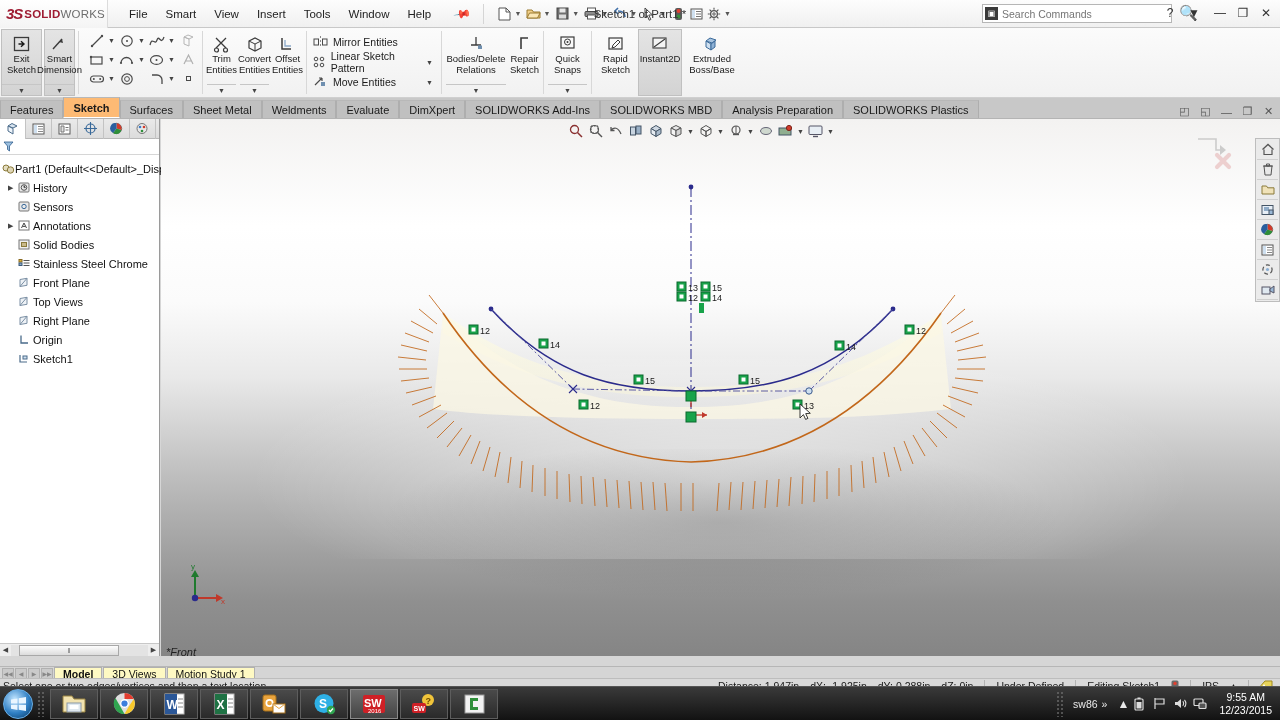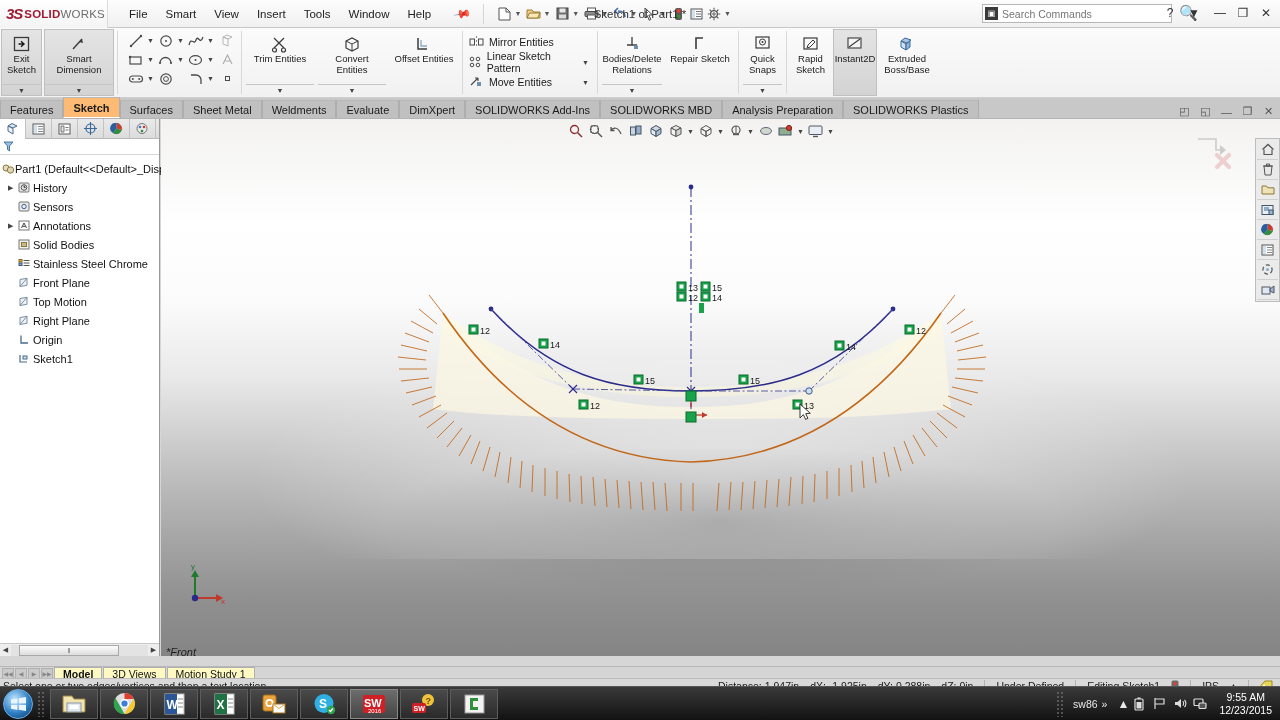--- a/index.html
+++ b/index.html
@@ -57,21 +57,21 @@
   .bigbtn{
     width:41px; display:flex; flex-direction:column; align-items:center;
     padding-top:4px; cursor:default; position:relative;
     background:linear-gradient(#e4e4e4,#d3d3d3); border:1px solid #c0c0c0; margin:1px;
   }
   .bigbtn.noborder{ background:transparent; border:1px solid transparent;}
   .bigbtn .gi{ height:20px; display:flex; align-items:center; justify-content:center; font-size:15px; color:#4d4d4d;}
   .bigbtn .lbl{ font-size:9.5px; text-align:center; line-height:10.5px; color:#1a1a1a; padding:0 1px;}
   .bigbtn .dd{ position:absolute; bottom:0; left:0; right:0; height:11px; border-top:1px solid #c6c6c6;
     display:flex;align-items:center;justify-content:center;font-size:7px;color:#444;}
-  .wide{ width:70px;} .wide2{ width:56px;} .wide3{ width:62px;}
+  .wide{ width:31px;} .wide2{ width:56px;} .wide3{ width:62px;}
 
   .rsep{ width:1px; background:#d8d8d8; margin:3px 2px; }
 
   .sketchgrid{ display:grid; grid-template-columns:repeat(6,auto); align-content:start; padding:3px 2px 0 6px; }
   .sgi{ width:19px;height:19px;display:flex;align-items:center;justify-content:center;font-size:13px;color:#4a4a4a;}
   .sgc{ width:11px;height:19px;display:flex;align-items:center;justify-content:center;font-size:7px;color:#444;}
 
   .mirrorcol{ display:flex; flex-direction:column; justify-content:flex-start; padding:4px 0 0 4px; }
   .mrow{ display:flex; align-items:center; height:20px; }
   .mrow .mi{ width:20px; text-align:center; font-size:12px; color:#4a4a4a;}
@@ -732,21 +732,21 @@
         <span>Front Plane</span>
       </div>
       <div class="trow" style="padding-left:6px">
         <span class="arw"></span>
         <span class="tic">
           <svg width="12" height="11" viewBox="0 0 12 11">
               <path d="M2 2.5l7-1.2v7L2 9.5z" fill="#eef2f6" stroke="#7a8fa4"></path>
               <path d="M2 9.5l7-8.2" stroke="#7a8fa4"></path>
             </svg>
         </span>
-        <span>Top Motion</span>
+        <span>Top Views</span>
       </div>
       <div class="trow" style="padding-left:6px">
         <span class="arw"></span>
         <span class="tic">
           <svg width="12" height="11" viewBox="0 0 12 11">
               <path d="M2 2.5l7-1.2v7L2 9.5z" fill="#eef2f6" stroke="#7a8fa4"></path>
               <path d="M2 9.5l7-8.2" stroke="#7a8fa4"></path>
             </svg>
         </span>
         <span>Right Plane</span>

